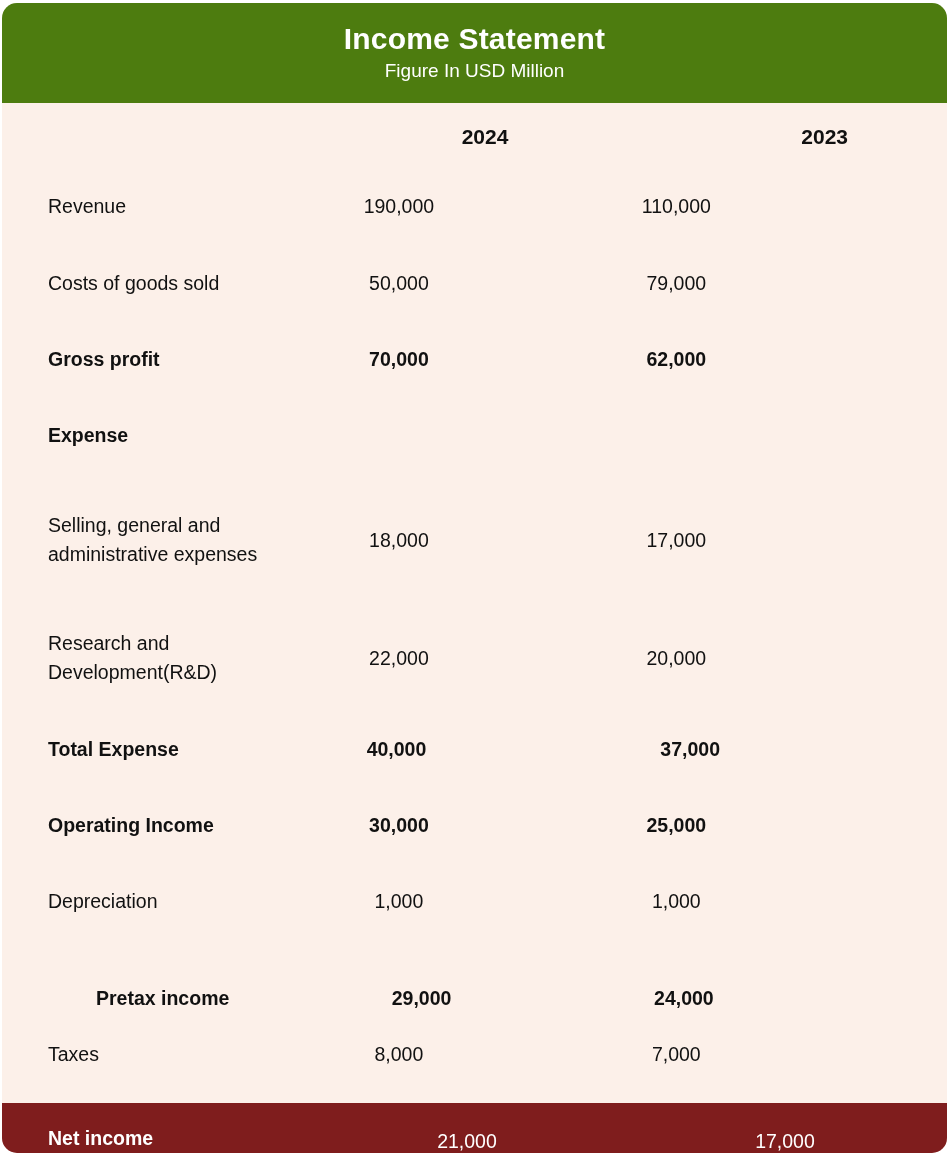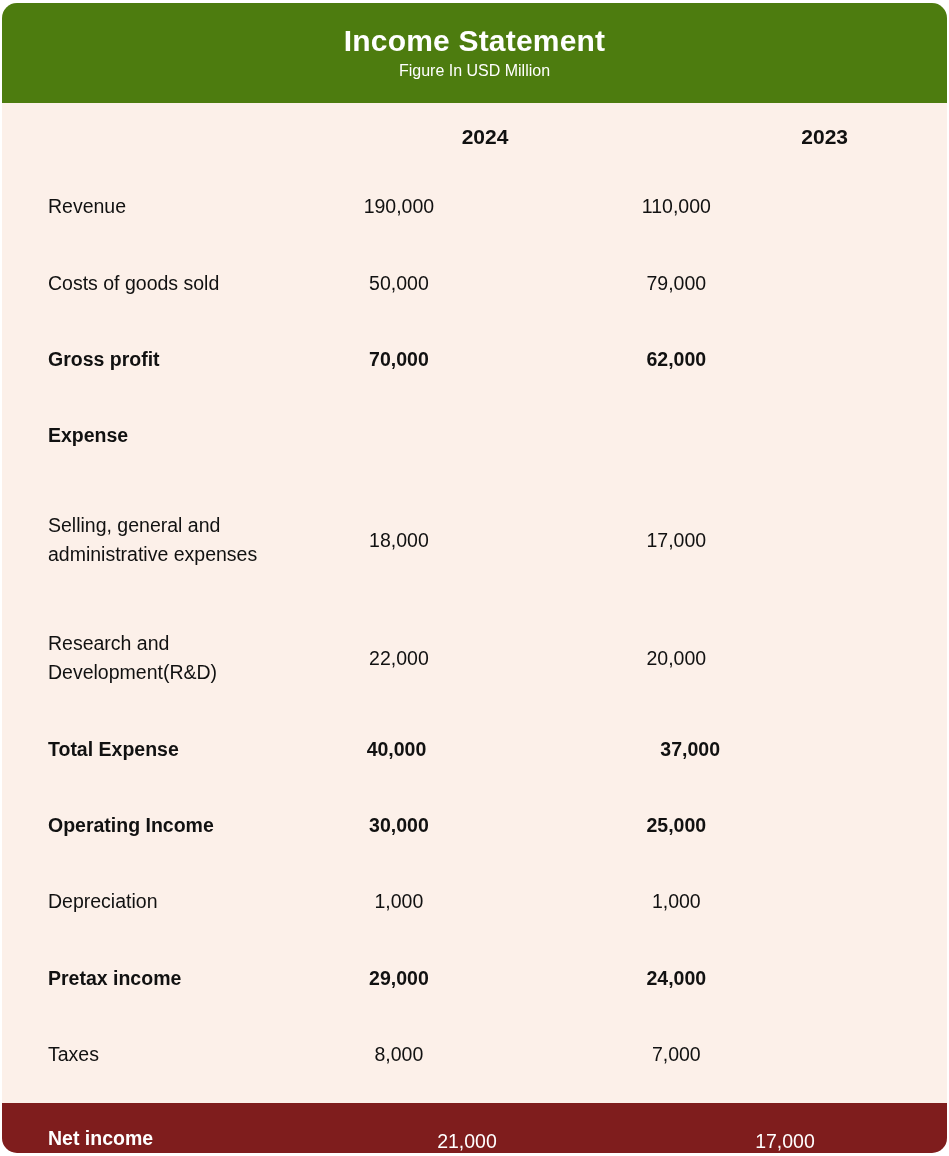--- a/index.html
+++ b/index.html
@@ -37,21 +37,21 @@
     justify-content: center;
   }
   #title {
     font-size: 30px;
     font-weight: bold;
     color: #ffffff;
     letter-spacing: 0.2px;
     line-height: 1.15;
   }
   #subtitle {
-    font-size: 16px;
+    font-size: 19px;
     font-weight: normal;
     color: #ffffff;
     line-height: 1.3;
     margin-top: 3px;
   }
 
   
   #body {
     position: absolute;
     left: 0;
@@ -198,21 +198,21 @@
       <div class="val c2024">30,000</div>
       <div class="val c2023">25,000</div>
     </div>
 
     <div class="row" id="r8" style="top: 768px; height: 60px;">
       <div class="label">Depreciation</div>
       <div class="val c2024">1,000</div>
       <div class="val c2023">1,000</div>
     </div>
 
-    <div class="row bold" id="r9" style="top: 845px; height: 60px;">
+    <div class="row bold" id="r9" style="top: 865px; height: 60px; padding-left: 48px;">
       <div class="label">Pretax income</div>
       <div class="val c2024">29,000</div>
       <div class="val c2023">24,000</div>
     </div>
 
     <div class="row" id="r10" style="top: 921px; height: 60px;">
       <div class="label">Taxes</div>
       <div class="val c2024">8,000</div>
       <div class="val c2023">7,000</div>
     </div>

